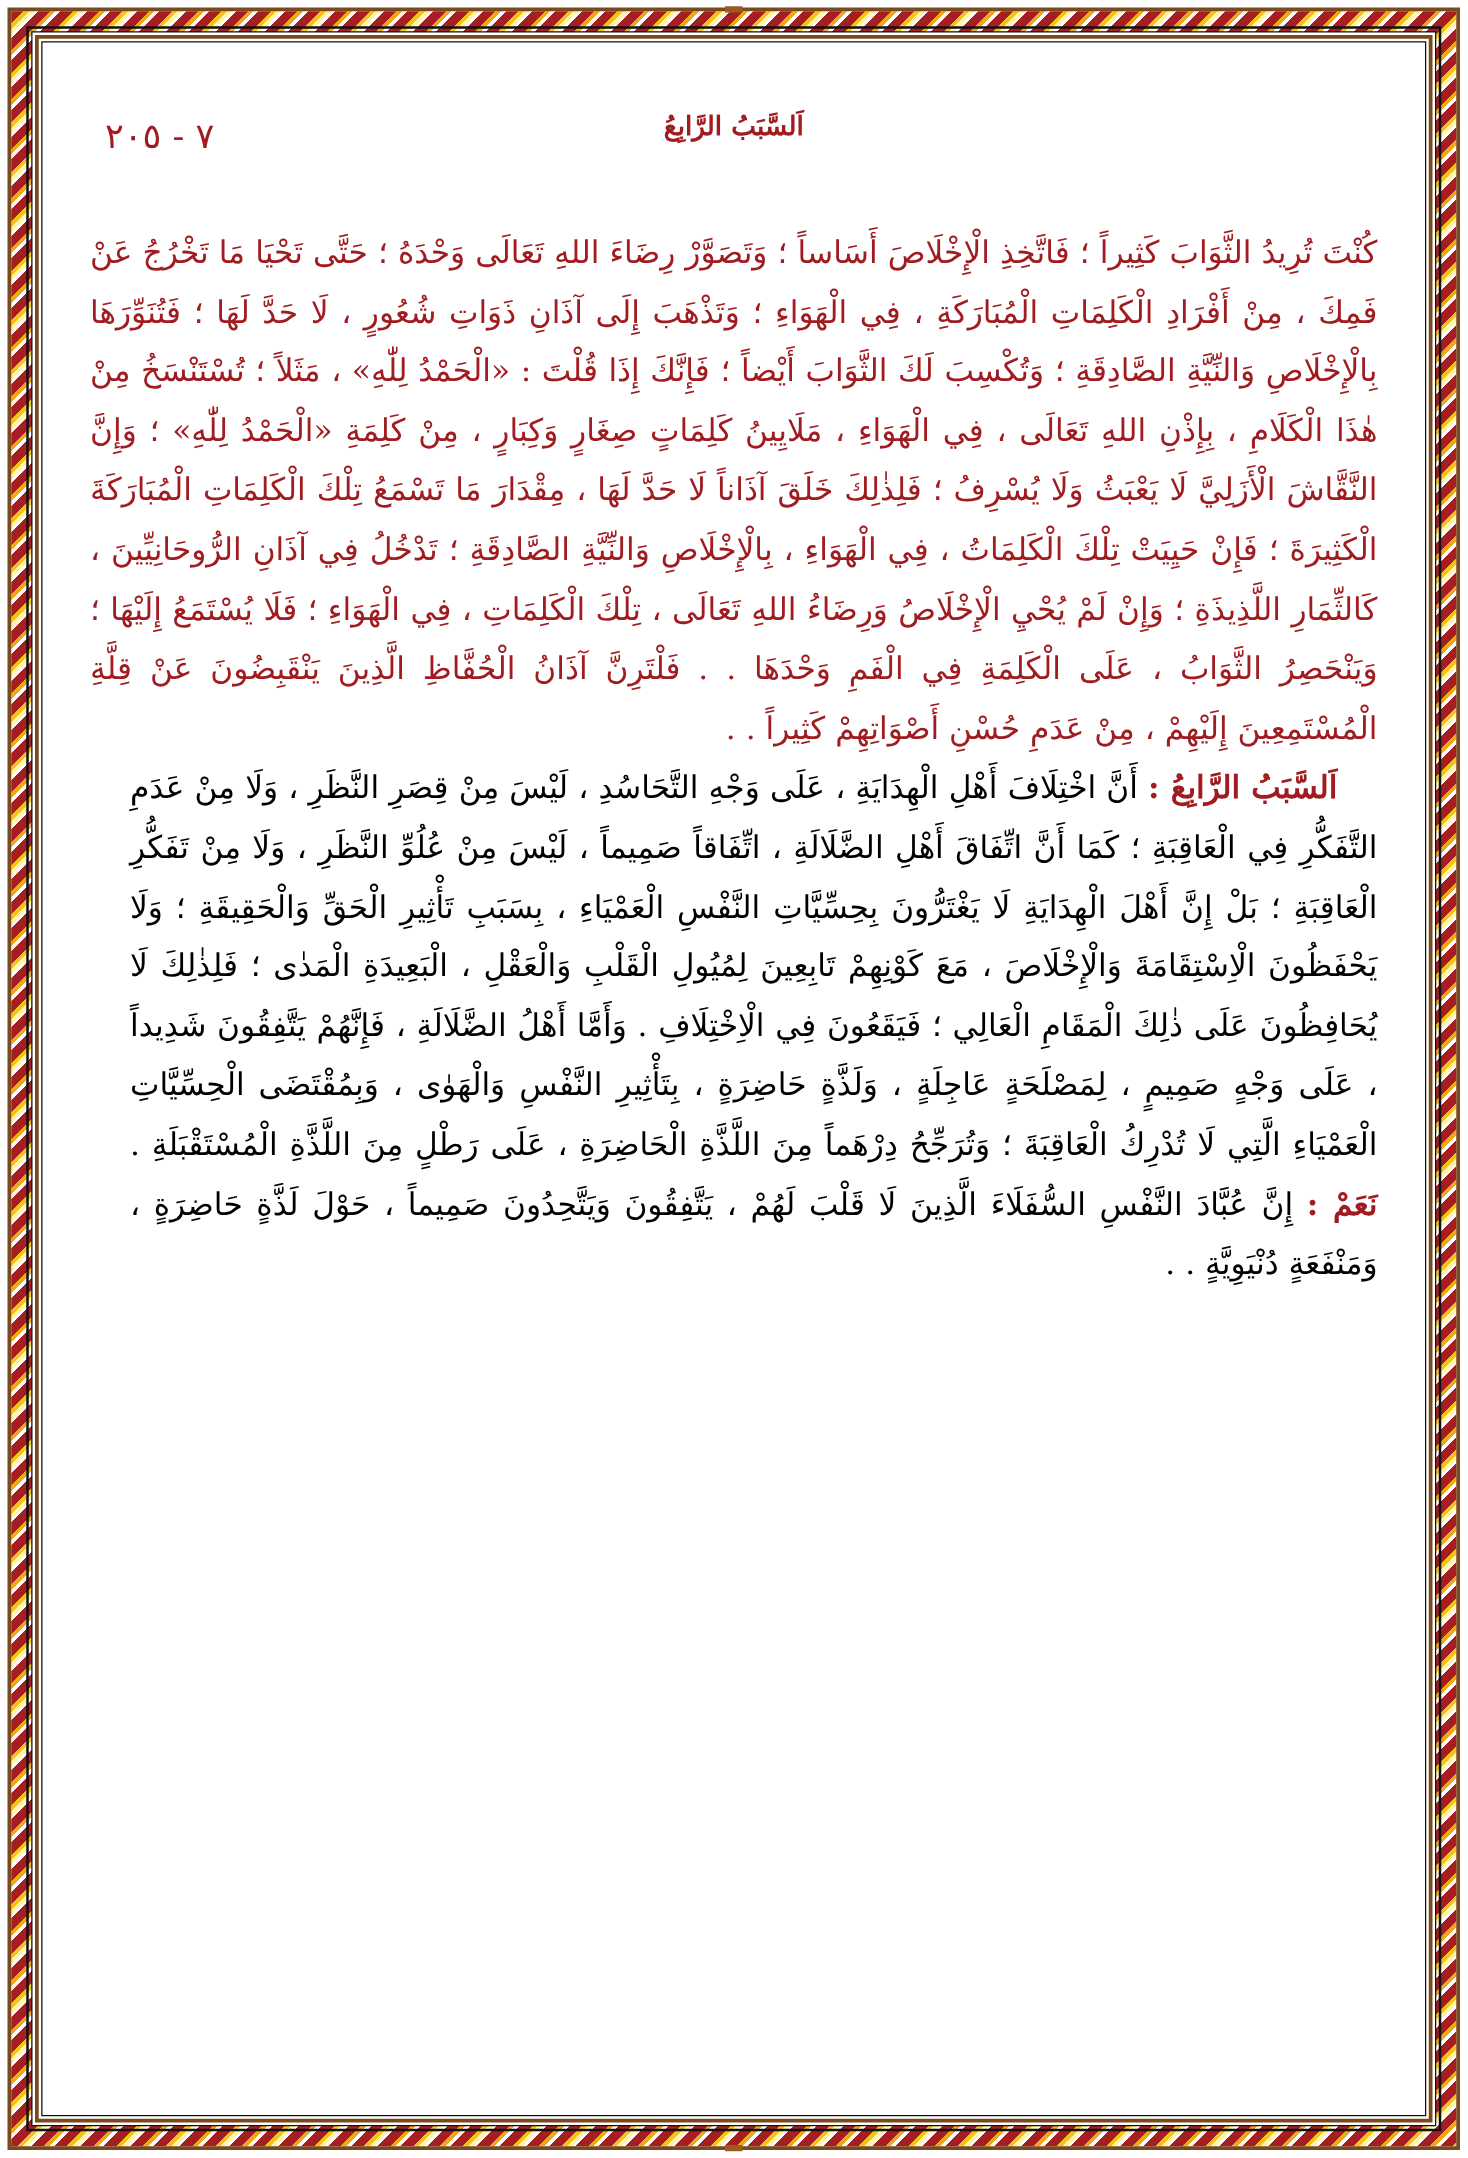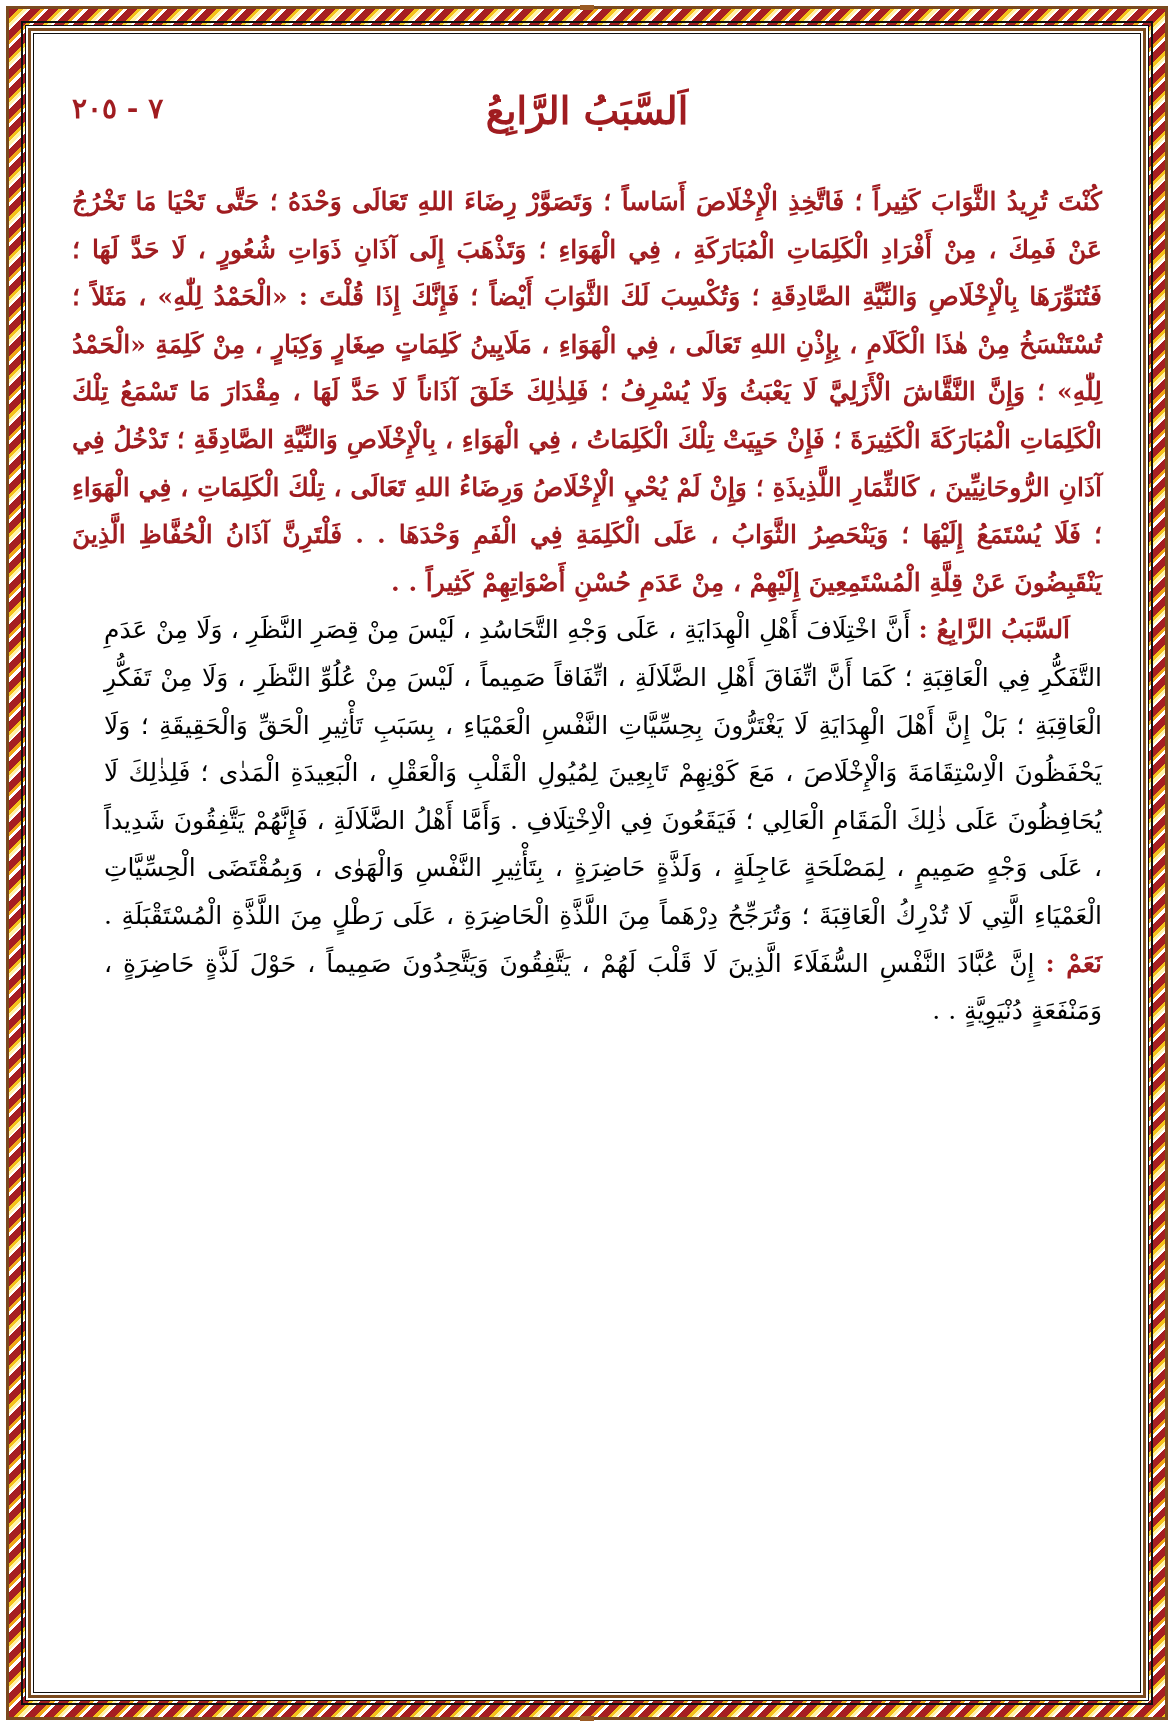--- a/index.html
+++ b/index.html
@@ -68,44 +68,44 @@
     }
     .header {
       position: relative;
       height: 60px;
       direction: rtl;
     }
     .header-title {
       position: absolute;
       left: 0; right: 0; top: 8px;
       text-align: center;
-      font-size: 38px;
+      font-size: 21px;
       font-weight: bold;
       color: #a01c20;
     }
     .header-page {
       position: absolute;
-      left: 0; top: 12px;
+      left: 12px; top: 12px;
       font-size: 28px;
-      font-weight: bold;
+      font-weight: normal;
       color: #a01c20;
       direction: rtl;
     }
     .body-text {
       margin-top: 38px;
       font-size: 25px;
       line-height: 47.6px;
       text-align: justify;
       text-align-last: right;
       direction: rtl;
     }
     .para {
       display: block;
     }
-    .para.red { color: #a01c20; font-weight: bold; }
+    .para.red { color: #a01c20; font-weight: normal; }
     .para.black { color: #000000; font-weight: normal; }
     .para.indent { text-indent: 32px; margin-left: 32px; }
     .hl { color: #a01c20; font-weight: bold; }
   </style>
 </head>
 <body>
 
 <div class="page">
   <div class="frame-outer">
     <div class="frame-stripe"></div>

